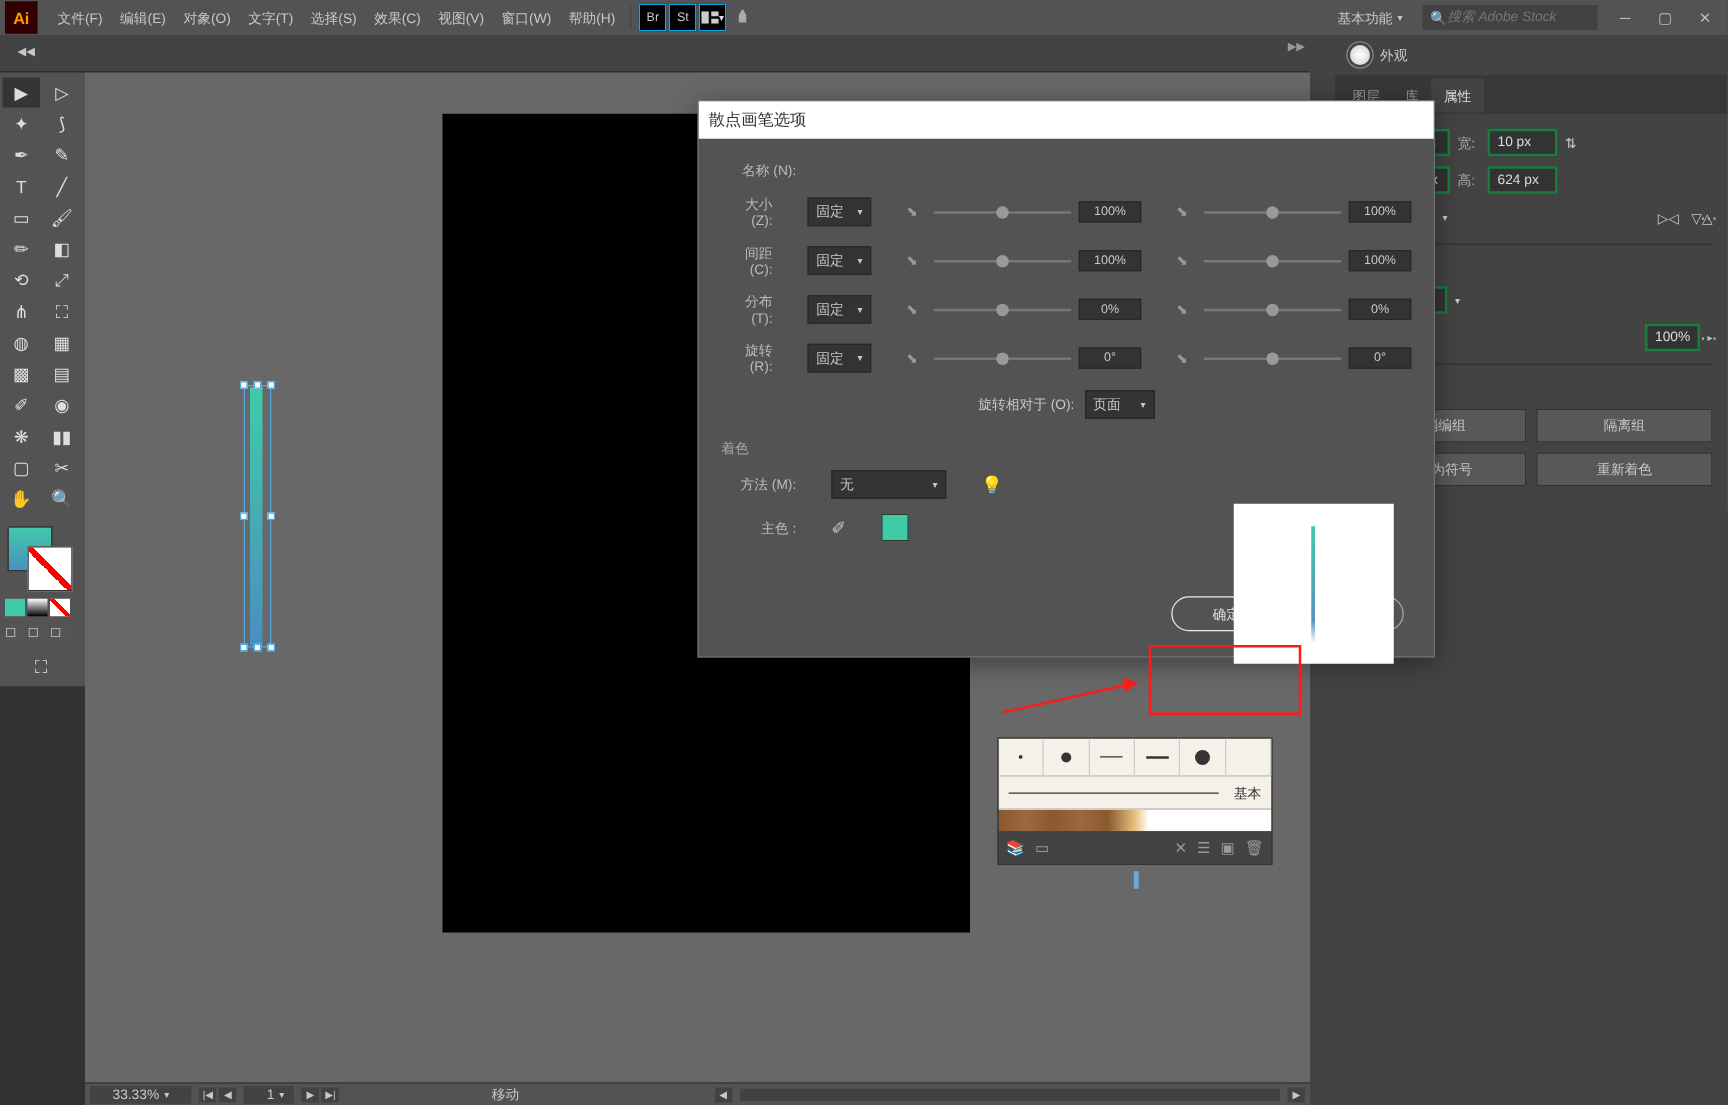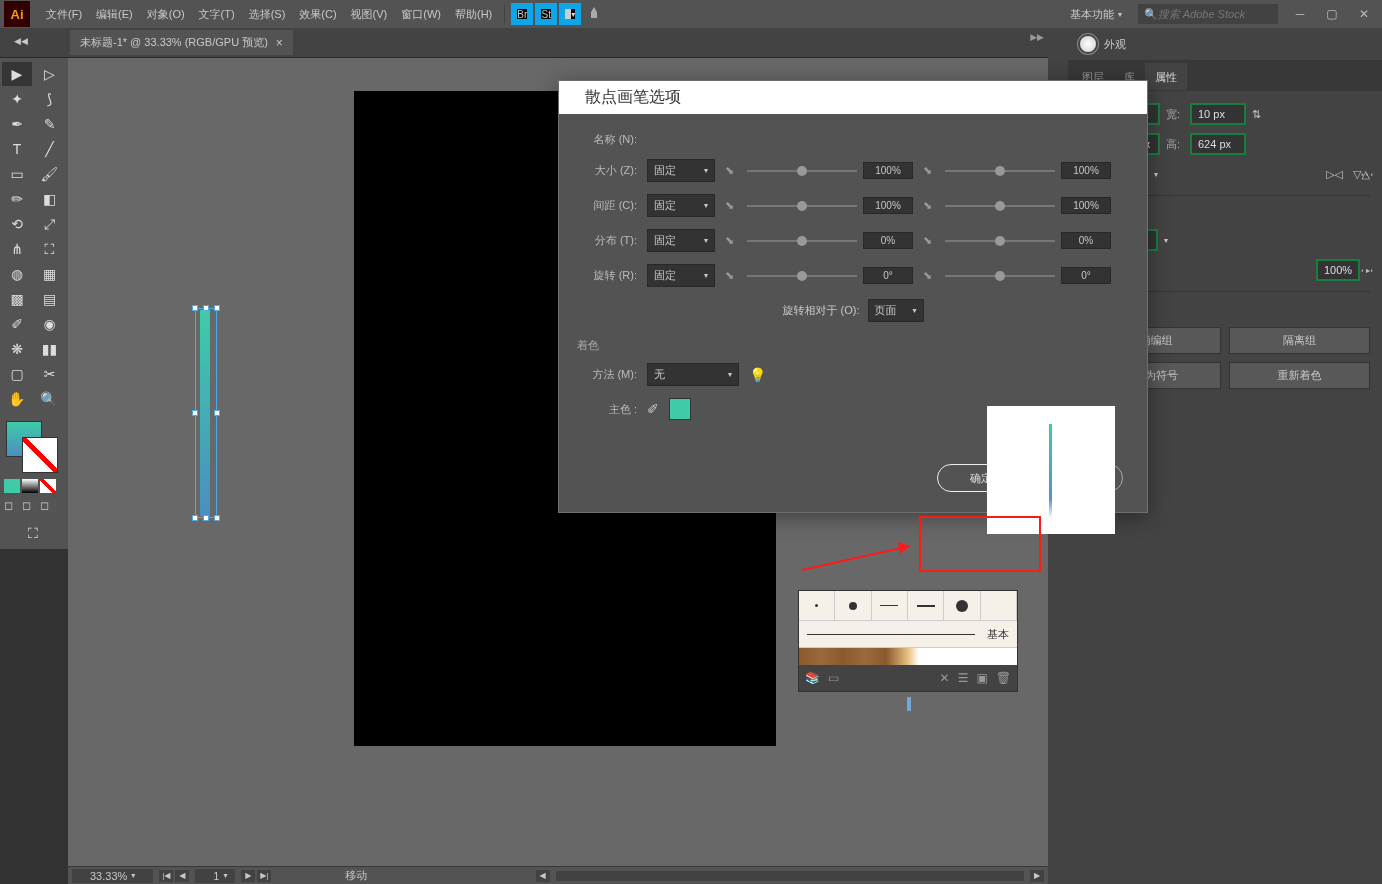--- a/index.html
+++ b/index.html
@@ -1,21 +1,21 @@
 <!DOCTYPE html>
 <html><head>
 <meta charset="utf-8">
 <style>
 *{box-sizing:border-box;margin:0;padding:0;font-family:"Microsoft YaHei",Arial,sans-serif;font-size:11px;color:#c8c8c8;user-select:none}
 body{background:#323232;width:1382px;height:884px;overflow:hidden;position:relative}
 .menubar{height:28px;background:#535353;display:flex;align-items:center;padding:0 4px;gap:2px}
 .ai-logo{width:26px;height:26px;background:#310000;color:#ff9a00;font-weight:bold;font-size:13px;display:flex;align-items:center;justify-content:center;margin-right:8px}
 .menu-item{padding:4px 6px;cursor:default}
 .menu-sep{width:1px;height:18px;background:#404040;margin:0 4px}
-.menu-icon{width:22px;height:22px;background:#000000;display:flex;align-items:center;justify-content:center;font-size:10px;border:6px solid #0ea5e9}
+.menu-icon{width:22px;height:22px;background:#000000;display:flex;align-items:center;justify-content:center;font-size:10px;border:1px solid #0ea5e9}
 .menu-right{margin-left:auto;display:flex;align-items:center;gap:8px}
 .workspace-btn{display:flex;align-items:center;gap:4px;padding:3px 8px}
 .search-box{background:#424242;display:flex;align-items:center;padding:2px 6px;width:140px;height:20px}
 .search-box input{background:transparent;border:none;color:#999;font-style:italic;width:100%;outline:none}
 .win-btns{display:flex;gap:4px}
 .win-btn{width:28px;height:18px;display:flex;align-items:center;justify-content:center;font-size:12px;color:#bbb}
 .tabbar{height:30px;background:#434343;display:flex;align-items:center;padding-left:70px;position:relative;border-bottom:1px solid #282828}
 .tab-chev{position:absolute;left:14px;top:8px;font-size:9px}
 .doc-tab{background:#535353;padding:5px 10px;display:flex;align-items:center;gap:8px}
 .doc-close{font-size:12px}
@@ -57,24 +57,24 @@
 .step-btn{height:9px;background:#333;border:1px solid #282828;font-size:7px;text-align:center;line-height:7px}
 .quick-actions{margin-top:14px}
 .qa-row{display:flex;gap:8px;margin-bottom:8px}
 .qa-btn{flex:1;background:#585858;border:1px solid #333;padding:5px;text-align:center;font-size:11px}
 .qa-btn.full{width:100%}
 .statusbar{position:absolute;left:68px;right:334px;bottom:0;height:18px;background:#535353;display:flex;align-items:center;padding:0 4px;gap:6px;font-size:10px;border-top:1px solid #383838}
 .zoom-sel{background:#424242;padding:1px 18px;display:flex;align-items:center;gap:4px}
 .nav-btns{display:flex;gap:2px}
 .nav-btn{width:14px;height:12px;background:#424242;display:flex;align-items:center;justify-content:center;font-size:8px}
 .dialog{position:absolute;left:558px;top:80px;width:590px;background:#535353;border:1px solid #6f6f6f;box-shadow:0 4px 20px rgba(0,0,0,.4)}
-.dlg-title{background:#fff;color:#333;padding:6px 26px;font-size:16px}
+.dlg-title{background:#fff;color:#333;padding:6px 8px;font-size:13px}
 .dlg-body{padding:18px}
 .dlg-section-label{color:#aaa;margin-bottom:10px}
-.dlg-row{display:flex;align-items:center;gap:10px;margin-bottom:12px}
+.dlg-row{display:flex;align-items:center;gap:28px;margin-bottom:12px}
 .dlg-label{width:60px;text-align:right;color:#bbb}
 .dlg-input{flex:1;background:#333;border:1px solid #5a9fd4;padding:4px 6px;color:#fff}
 .dlg-input.sel-text{background:#1e5a8e}
 .dlg-select{width:68px;background:#333;border:1px solid #282828;padding:3px 6px;display:flex;justify-content:space-between;align-items:center}
 .slider-wrap{display:flex;align-items:center;gap:6px}
 .slider{width:110px;height:2px;background:#777;position:relative}
 .slider-thumb{position:absolute;left:50%;top:-4px;width:10px;height:10px;background:#999;border-radius:50%;margin-left:-5px}
 .slider-val{width:50px;background:#333;border:1px solid #282828;padding:2px 4px;text-align:center;font-size:10px}
 .slider-icon{font-size:11px;color:#999;width:16px}
 .dlg-section{margin-bottom:16px}
@@ -150,24 +150,20 @@
     <div class="win-btns">
       <div class="win-btn">─</div>
       <div class="win-btn">▢</div>
       <div class="win-btn">✕</div>
     </div>
   </div>
 </div>
 
 <div class="tabbar">
   <span class="tab-chev">◀◀</span>
-  <div class="doc-tab">
-    <span>未标题-1* @ 33.33% (RGB/GPU 预览)</span>
-    <span class="doc-close">×</span>
-  </div>
   <span class="panel-collapse" style="right:338px">▶▶</span>
 </div>
 
 <div class="toolbox">
   <div class="tool-grid">
     <div class="tool sel">▶</div>
     <div class="tool">▷</div>
     <div class="tool">✦</div>
     <div class="tool">⟆</div>
     <div class="tool">✒</div>
@@ -313,21 +309,21 @@
     <div class="nav-btn">◀</div>
   </div>
   <div class="zoom-sel" style="width:40px">
       <span>1</span>
       <span class="small-chev">▾</span>
     </div>
   <div class="nav-btns">
     <div class="nav-btn">▶</div>
     <div class="nav-btn">▶|</div>
   </div>
-  <span style="margin-left:68px">移动</span>
+  <span style="margin-left:116px">移动</span>
   <div style="flex:1"></div>
   <div class="nav-btn">◀</div>
   <div style="flex:3;height:10px;background:#424242"></div>
   <div class="nav-btn">▶</div>
 </div>
 
 <div class="brush-panel">
   <div class="brush-row">
     <div class="brush-cell">
         <div style="width:3px;height:3px;background:#333;border-radius:50%"></div>

